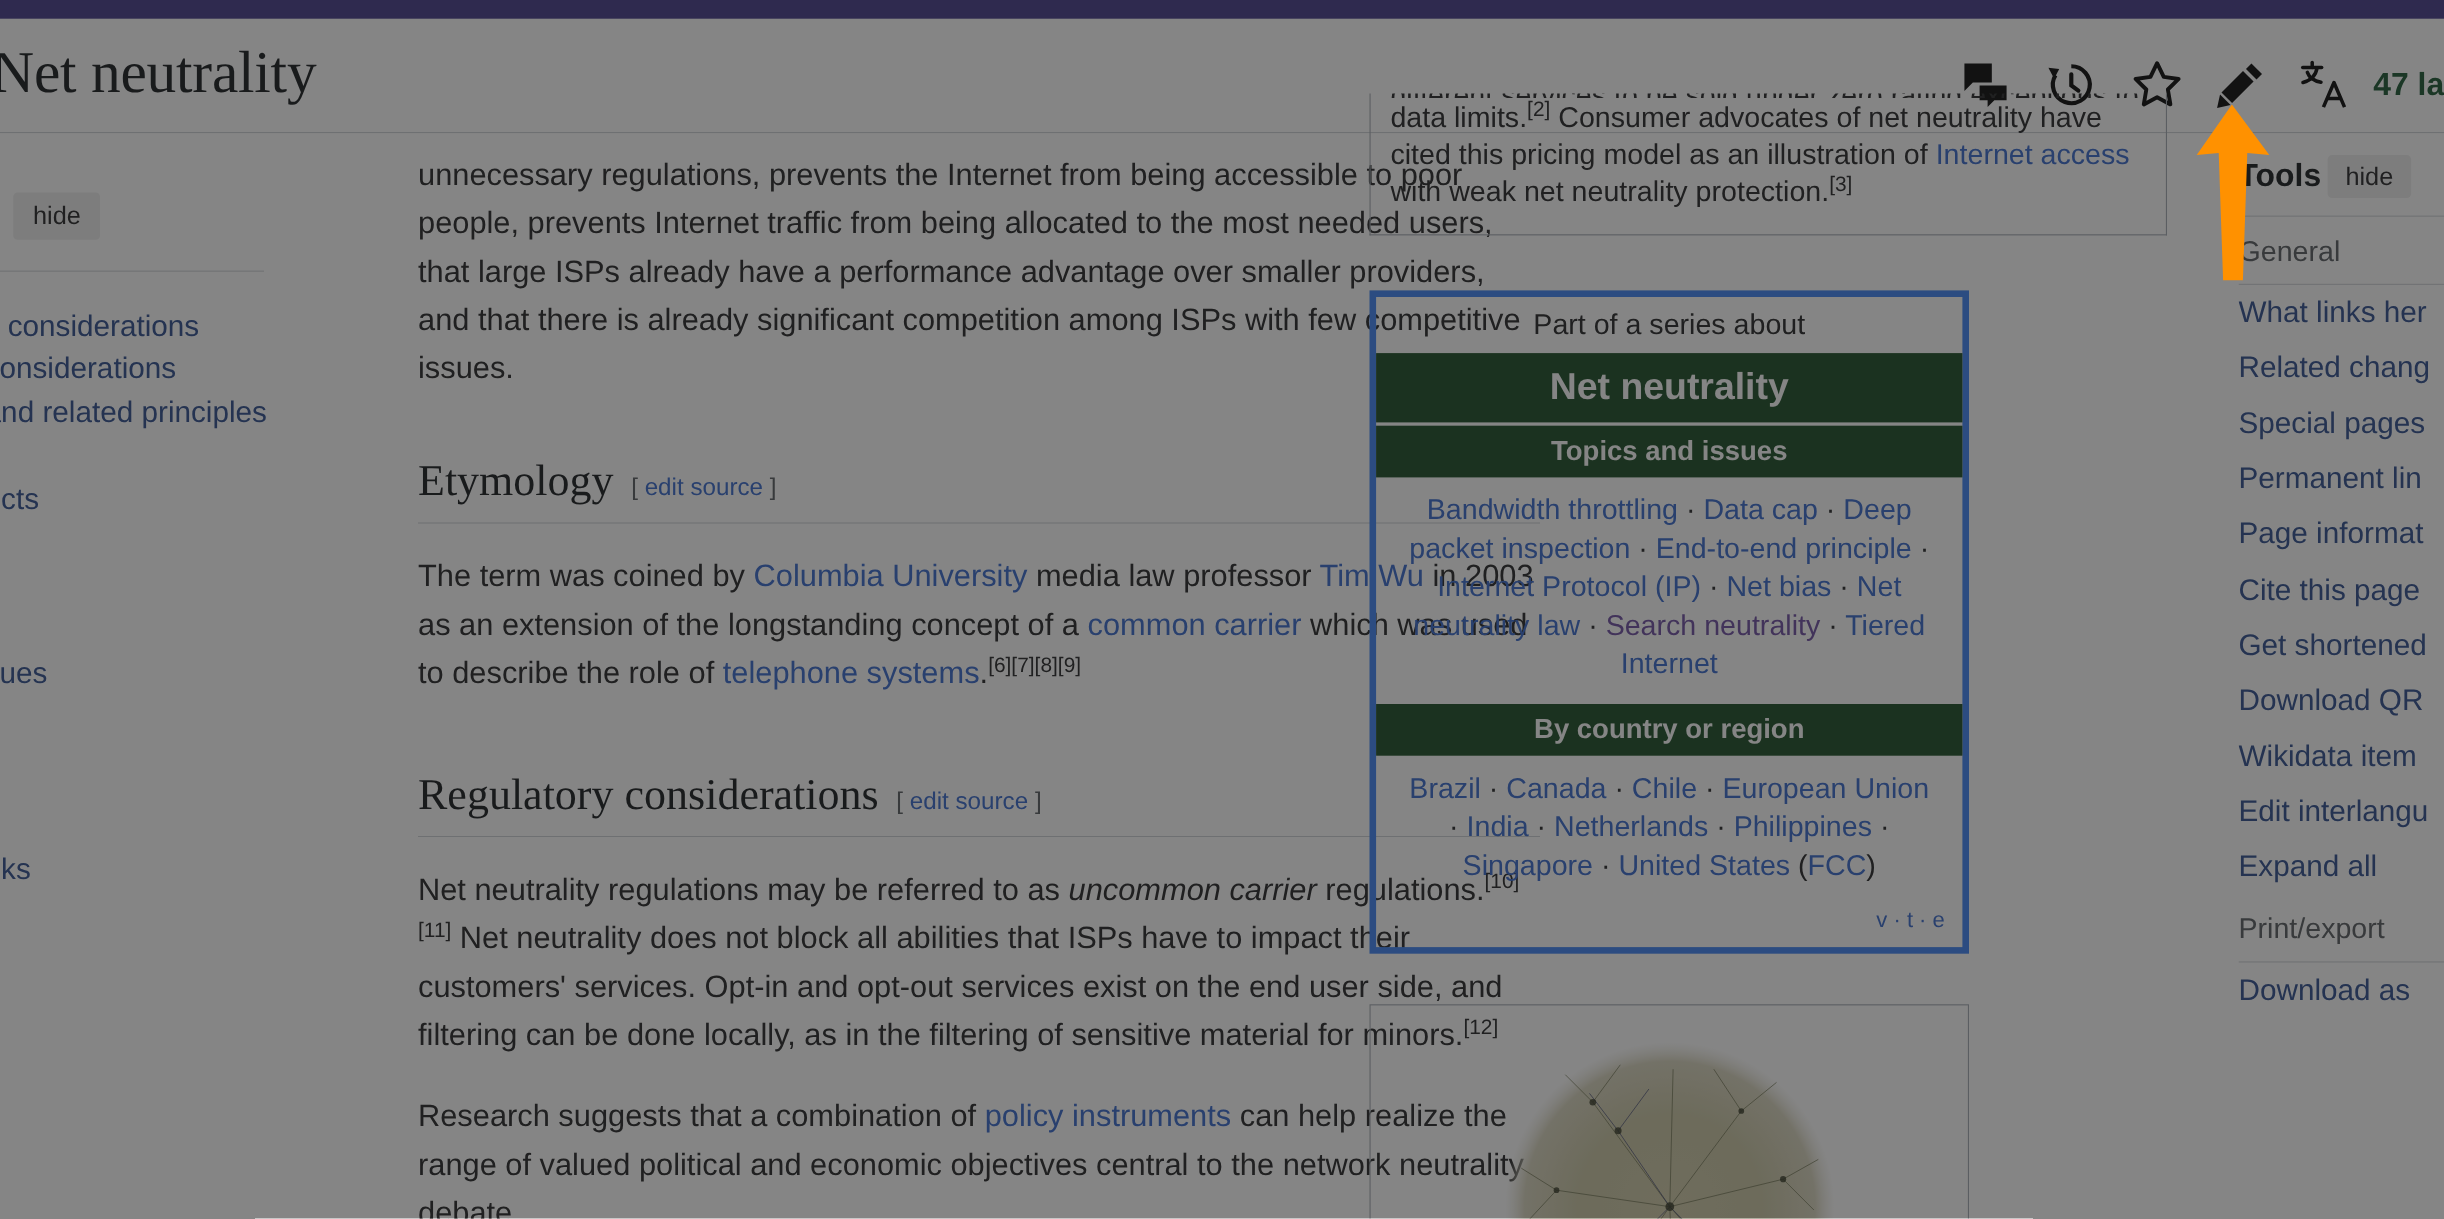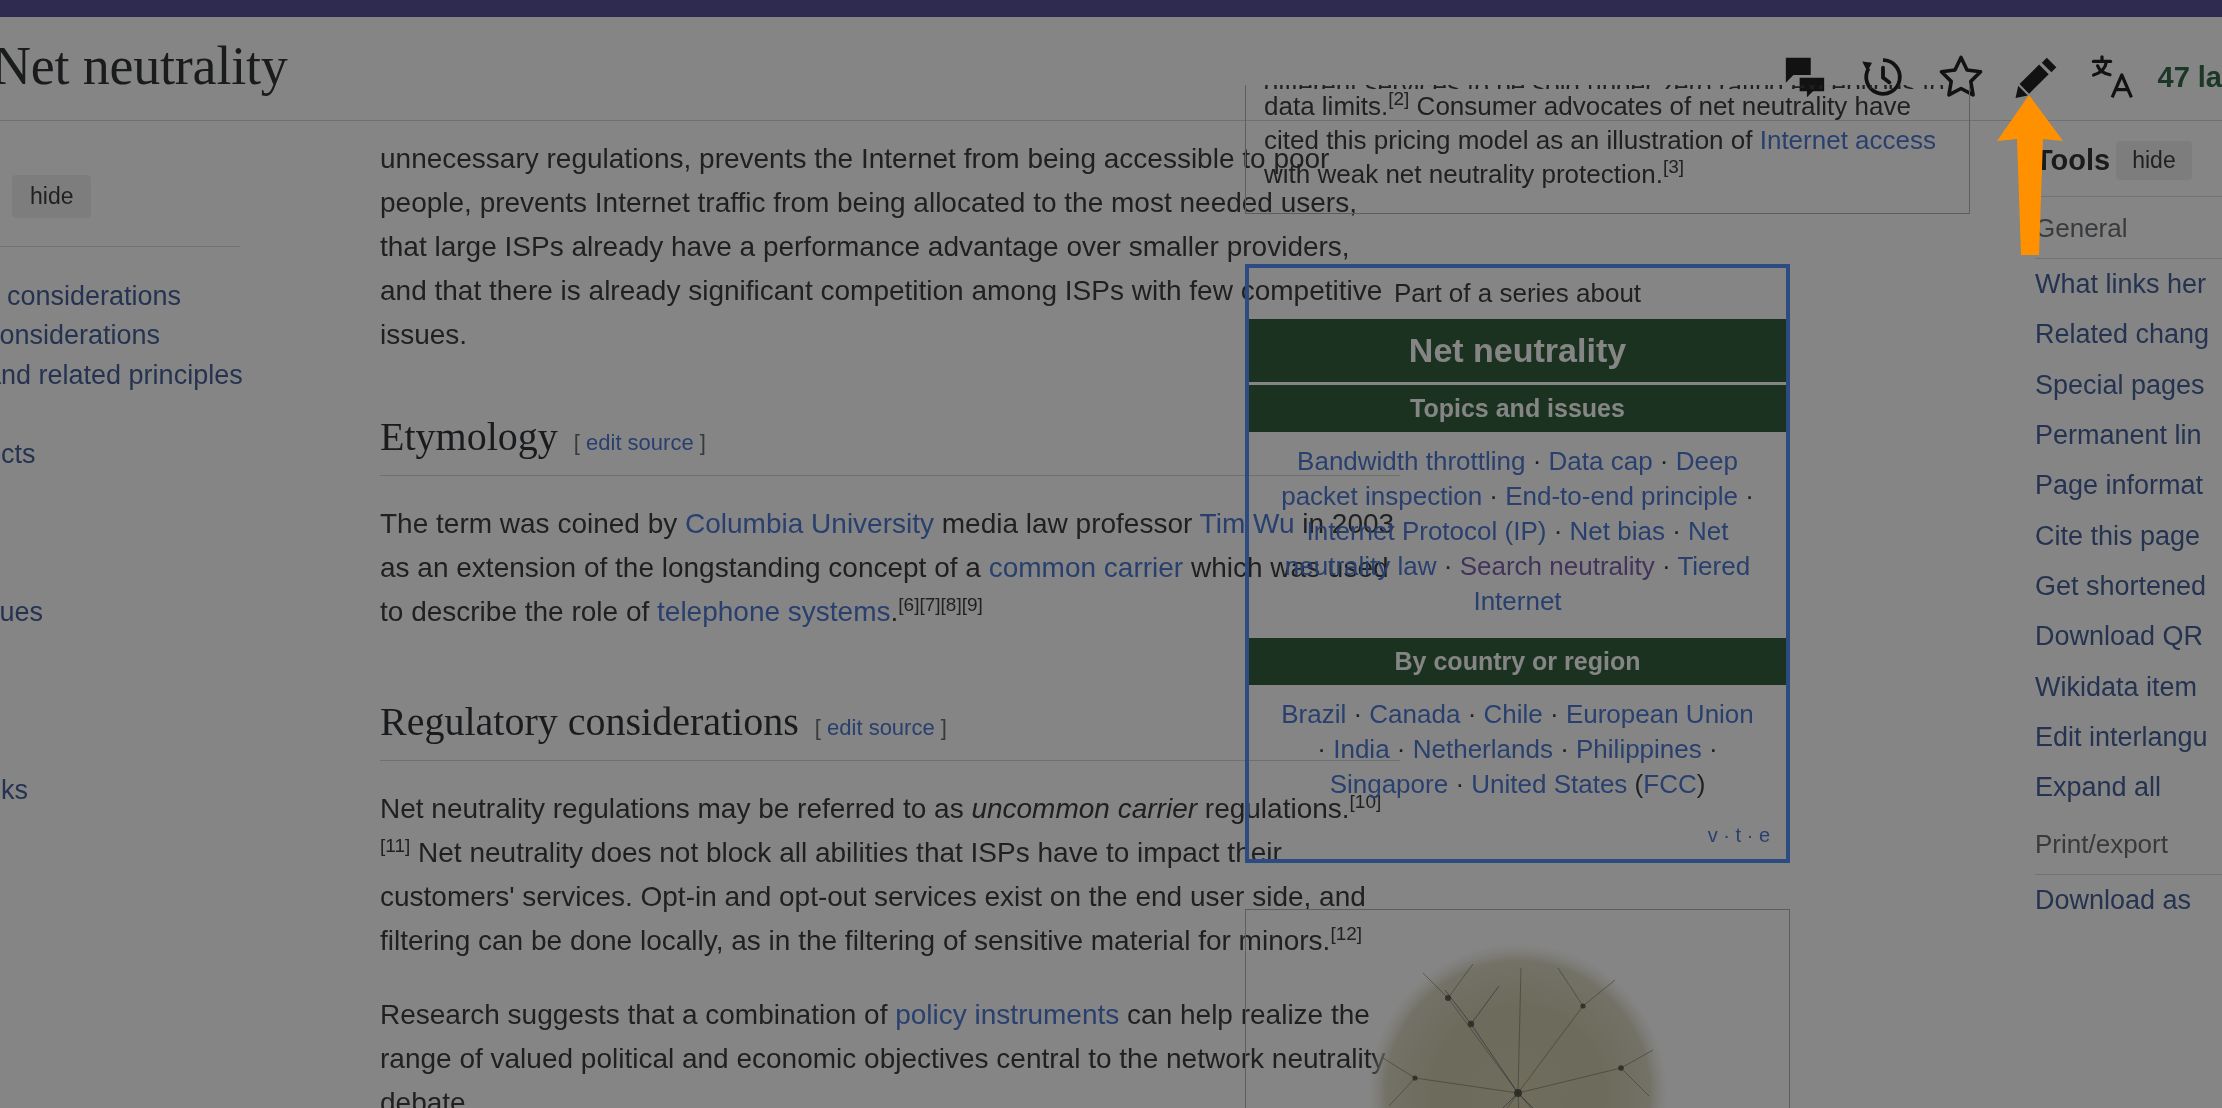--- a/index.html
+++ b/index.html
@@ -196,21 +196,21 @@
     height: 20px;
     overflow: hidden;
     margin-top: -16px;
   }
 
   
   .navbox {
     margin-top: 50px;
     margin-left: 0px;
     width: 545px;
-    border: 4px solid #3b82f6;
+    border: 6px solid #3b82f6;
     background: transparent;
     text-align: center;
   }
   .nb-top {
     font-size: 26px;
     color: #202122;
     padding: 10px 8px 10px 8px;
   }
   .nb-title {
     background: #14481f;

